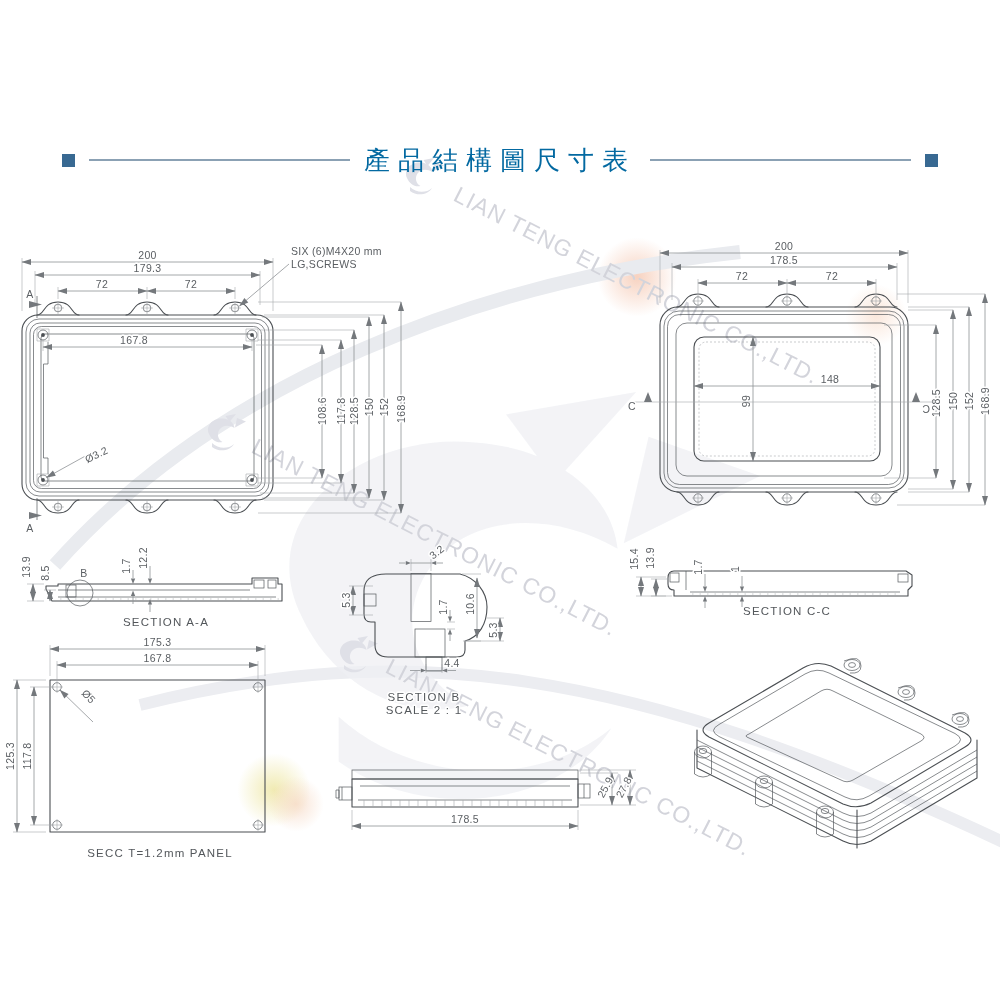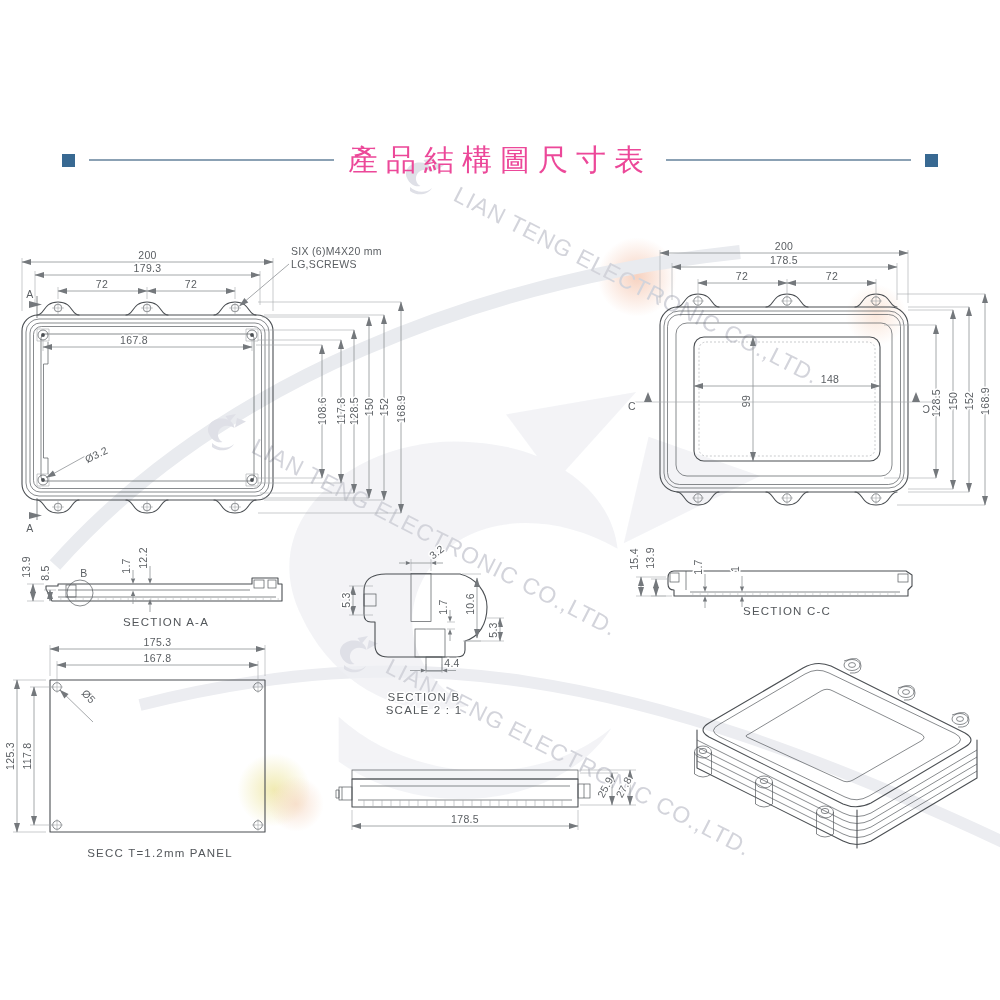--- a/index.html
+++ b/index.html
@@ -12,21 +12,21 @@
       background:radial-gradient(circle,rgba(248,218,200,.65) 0%,rgba(248,218,200,0) 70%);}
   #blob-yellow{left:237px;top:753px;width:74px;height:74px;
       background:radial-gradient(circle,rgba(238,231,165,.85) 0%,rgba(238,231,165,0) 70%);}
   #blob-peach-bottom{left:268px;top:776px;width:56px;height:56px;
       background:radial-gradient(circle,rgba(246,214,192,.7) 0%,rgba(246,214,192,0) 70%);}
   .layer{position:absolute;left:0;top:0;}
   #titlebar{position:absolute;left:62px;right:62px;top:141px;height:38px;
       display:flex;align-items:center;gap:14px;}
   #titlebar .sq{width:13px;height:13px;background:#386992;flex:0 0 auto;}
   #titlebar .rule{flex:1 1 auto;height:2px;background:#8ba1b4;}
-  #titlebar h1{margin:0;font-size:30px;font-weight:400;color:#ec4899;
+  #titlebar h1{margin:0;font-size:26px;font-weight:400;color:#0369a1;
       letter-spacing:8px;white-space:nowrap;}
   .wmt{font-size:23px;fill:#d3d4db;letter-spacing:1px;font-weight:500;}
   .dt{font-size:10.5px;fill:#5a5e62;letter-spacing:.3px;
       stroke:#ffffff;stroke-width:3px;paint-order:stroke;stroke-linejoin:round;}
   .lbl{font-size:11.5px;fill:#53575b;letter-spacing:1.2px;
       stroke:#ffffff;stroke-width:3px;paint-order:stroke;stroke-linejoin:round;}
   .ln{stroke:#4b4f53;stroke-width:1.1;fill:none;stroke-linejoin:round;stroke-linecap:round;}
   .ln2{stroke:#55595d;stroke-width:.7;fill:none;}
   .dl{stroke:#8e9296;stroke-width:.8;fill:none;}
   .xl{stroke:#a4a8ac;stroke-width:.6;fill:none;}

